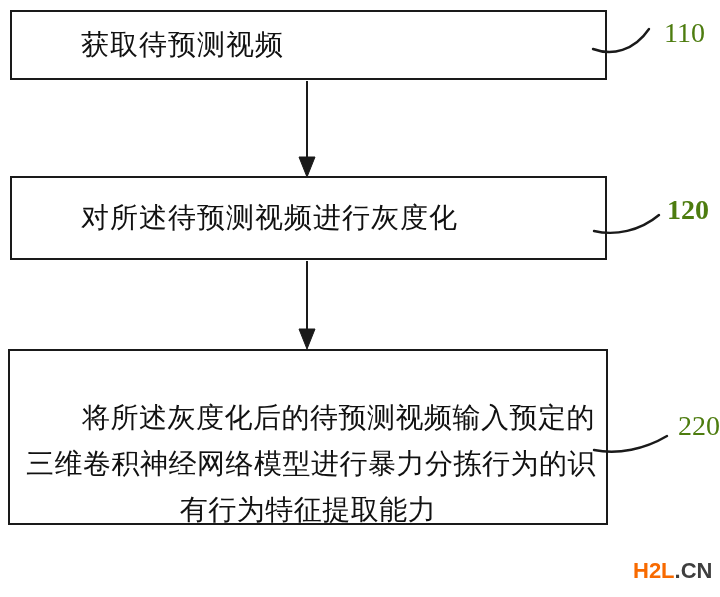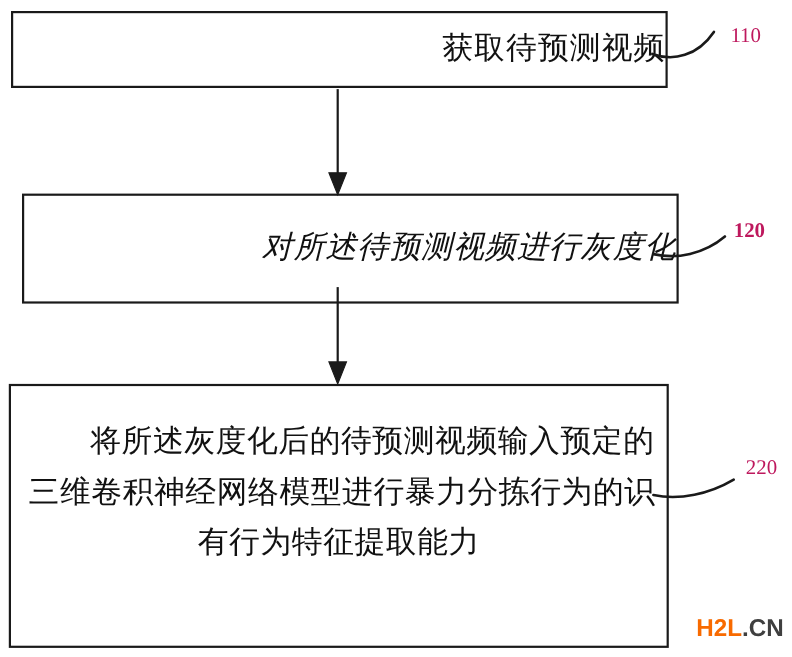--- a/index.html
+++ b/index.html
@@ -14,48 +14,49 @@
     color: #111111;
   }
   .flow-box {
     position: absolute;
     border: 2px solid #1a1a1a;
     background: #ffffff;
     display: flex;
     align-items: center;
   }
   .box-110 { left: 10px; top: 10px;  width: 597px; height: 70px; }
-  .box-120 { left: 20px; top: 176px; width: 597px; height: 100px; font-style: italic; }
-  .box-130 { left: 8px;  top: 349px; width: 600px; height: 240px; display: block; padding-top: 28px; }
+  .box-120 { left: 10px; top: 176px; width: 597px; height: 84px; }
+  .box-130 { left: 8px;  top: 349px; width: 600px; height: 176px; display: block; padding-top: 44px; }
   .box-single-text {
     width: 100%;
-    text-align: right;
+    text-align: left;
     text-indent: 2em;
     font-size: 28px;
     letter-spacing: 1px;
     line-height: 1.2;
+    margin-left: 13px;
   }
   .box-line {
     height: 46px;
     line-height: 46px;
     font-size: 28px;
     padding: 0 16px;
     text-align: justify;
     text-align-last: justify;
     letter-spacing: 0.5px;
     white-space: nowrap;
   }
   .box-line.indent { text-indent: 2em; }
   .box-line.center { text-align-last: center; }
   .ref-label {
     position: absolute;
     font-family: "Liberation Serif", "DejaVu Serif", serif;
-    font-size: 19px;
+    font-size: 28px;
     line-height: 28px;
-    color: #be185d;
+    color: #4d7c0f;
   }
   .label-110 { left: 664px; top: 19px; }
   .label-120 { left: 667px; top: 196px; font-weight: bold; }
   .label-130 { left: 678px; top: 412px; }
   .connector-layer {
     position: absolute;
     left: 0; top: 0;
     width: 720px; height: 597px;
     pointer-events: none;
   }

